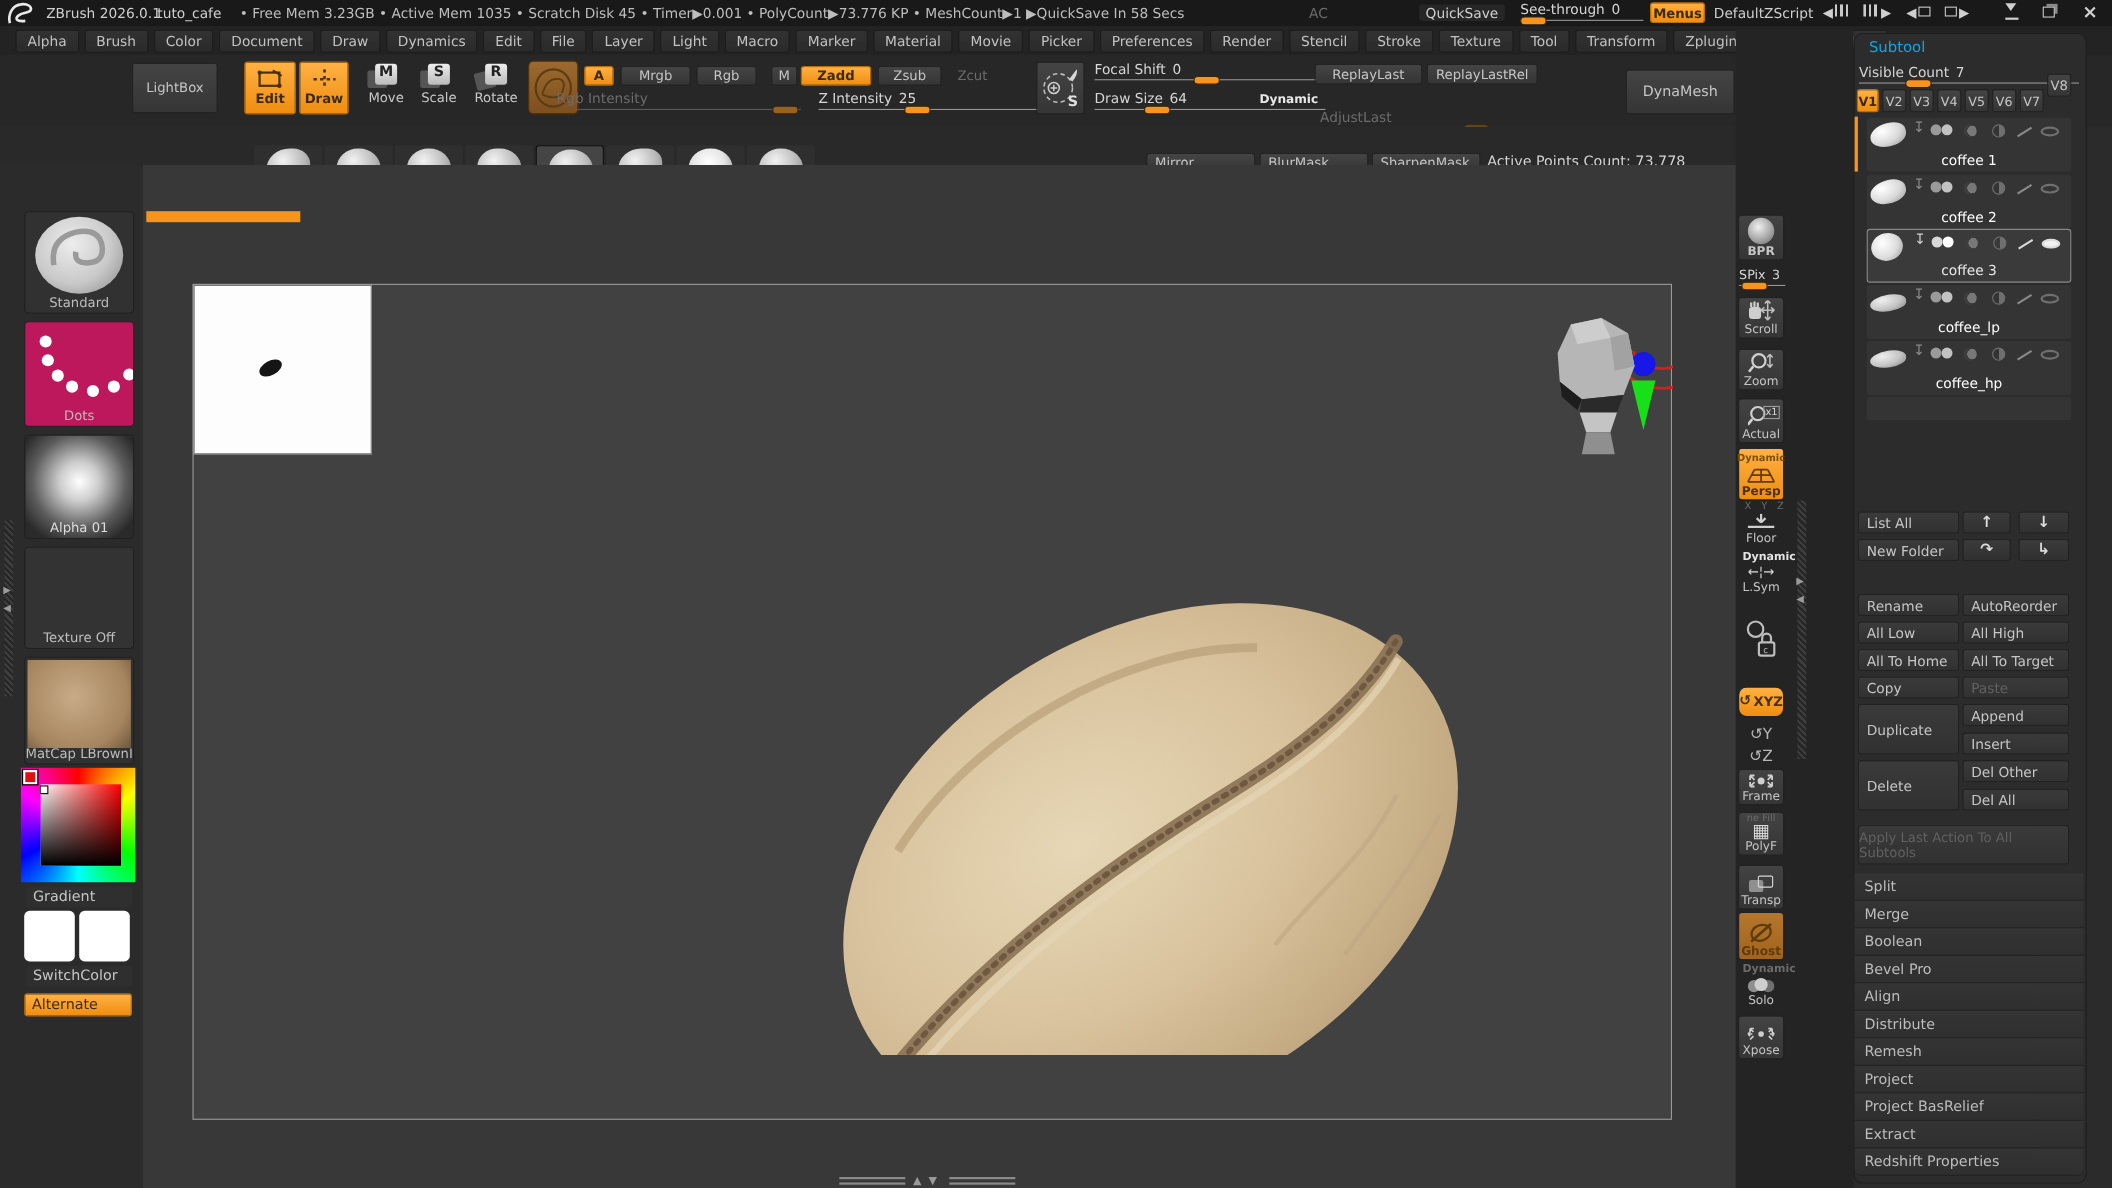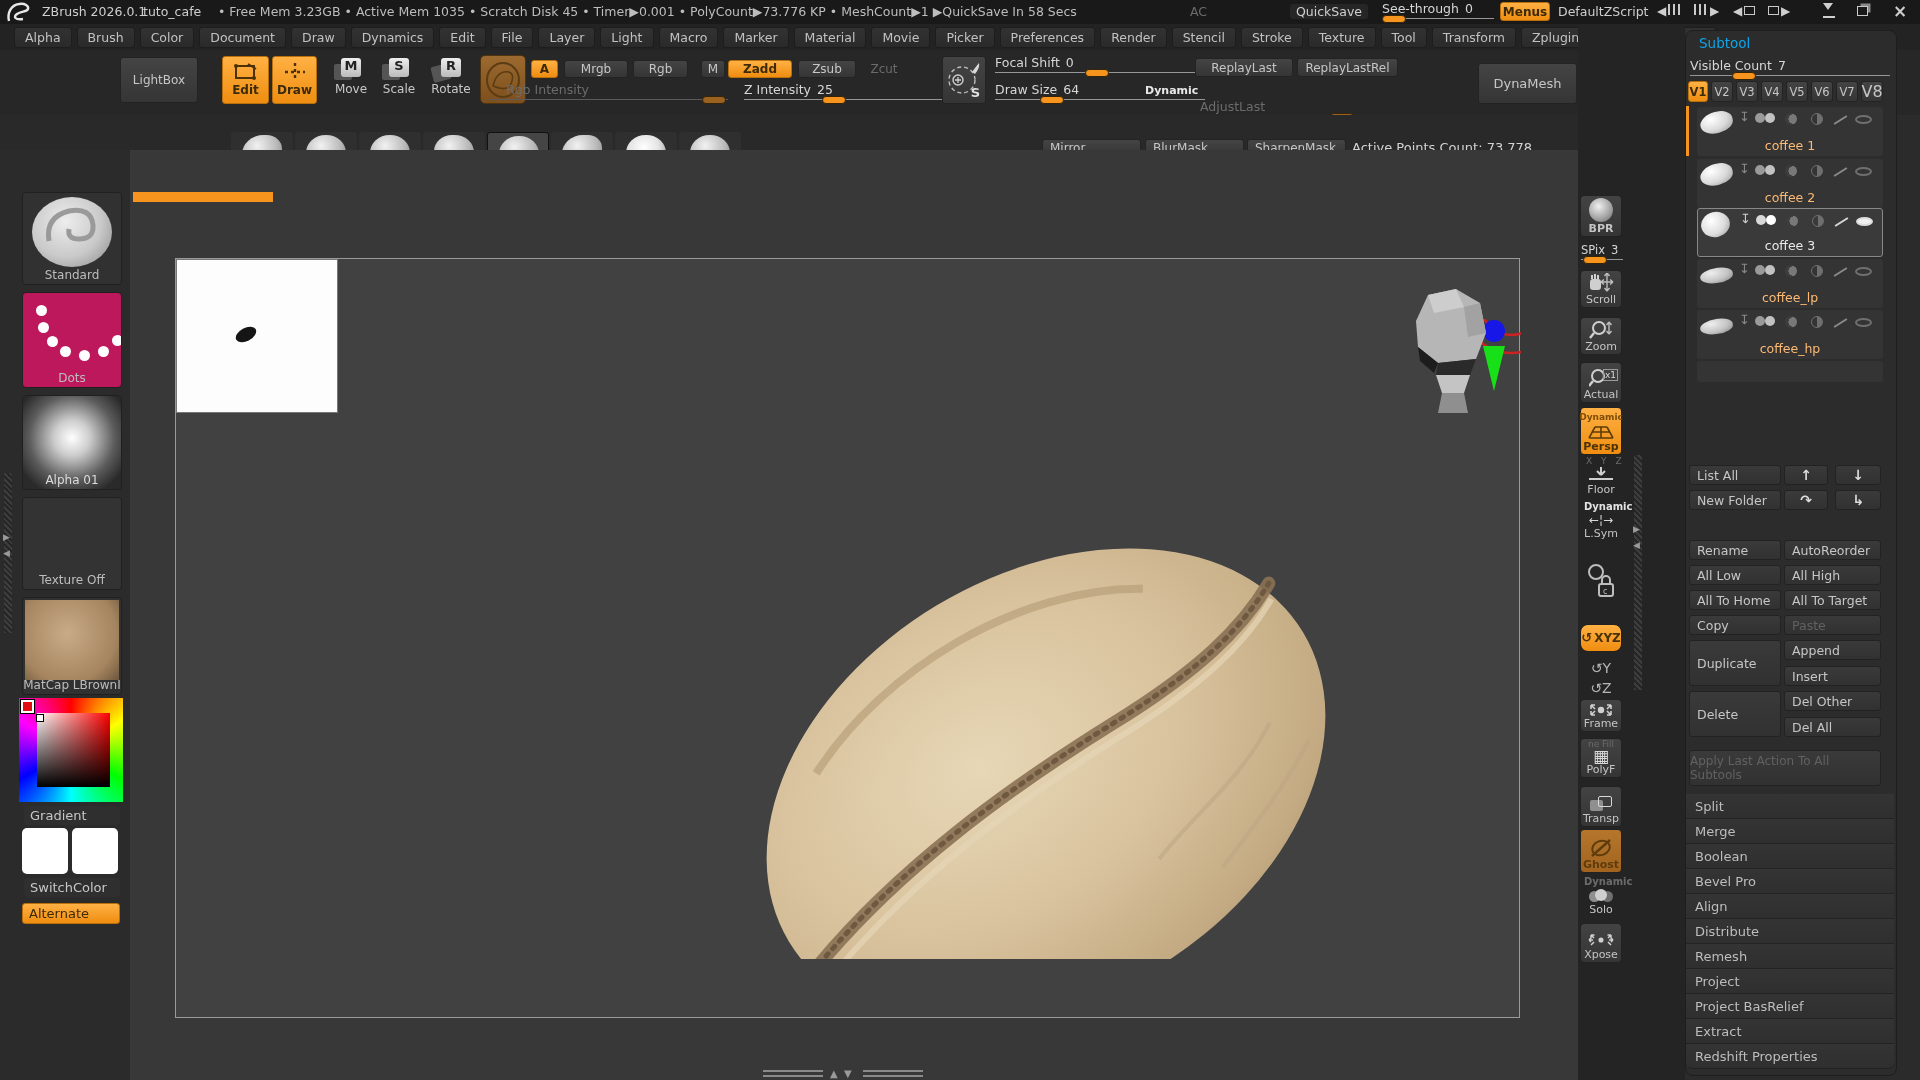--- a/index.html
+++ b/index.html
@@ -45,21 +45,21 @@
 #rtools{position:absolute;left:1578px;top:24px;width:107px;height:1056px;background:#242424}
 .rtb{position:absolute;left:2px;width:42px;background:linear-gradient(#434343,#353535);border:1px solid #222;border-radius:4px;display:flex;flex-direction:column;align-items:center;justify-content:flex-end;font-size:11px;color:#c4c4c4;padding-bottom:1px}
 .rtb.orange{background:linear-gradient(#ffb144,#ef8d10);color:#4a3208;font-weight:bold}
 .rtb.ghostb{background:linear-gradient(#b5762c,#a2631f);color:#5e3c0c;font-weight:bold}
 
 #rpanel{position:absolute;left:1685px;top:30px;width:212px;height:1046px;background:#2c2c2c;border:1px solid #1e1e1e;border-radius:8px 8px 8px 8px}
 .pb{position:absolute;display:flex;align-items:center;background:linear-gradient(#3a3a3a,#313131);border:1px solid #222;border-radius:3px;font-size:12.5px;color:#c6c6c6;padding-left:7px;height:20px}
 .pbc{justify-content:center;padding-left:0}
 .strow{position:absolute;left:11px;width:186px;height:49px;background:#343434;border-radius:3px}
 .strow.sel{background:#3a3a3a;border:1px solid #888}
-.stname{position:absolute;left:0;right:0;bottom:3px;text-align:center;font-size:12.5px;color:#fdba74}
+.stname{position:absolute;left:0;right:0;bottom:3px;text-align:center;font-size:12.5px;color:#ffffff}
 .sti{position:absolute;top:6px}
 .bean{position:absolute;left:3px;top:5px;width:33px;height:21px;border-radius:55% 45% 50% 50%;background:radial-gradient(ellipse at 35% 30%,#ffffff,#d9d9d9 55%,#9d9d9d 95%);transform:rotate(-14deg)}
 .bean.flat{height:15px;top:9px;transform:rotate(-8deg);background:radial-gradient(ellipse at 35% 30%,#eee,#c4c4c4 55%,#888 95%)}
 .bean.round{width:29px;height:25px;top:3px;border-radius:50%;background:radial-gradient(circle at 38% 32%,#fff,#ddd 55%,#9a9a9a 95%)}
 .ic-pair{width:10px;height:10px;border-radius:50%;background:#9a9a9a;box-shadow:10px 0 0 #c2c2c2}
 .ic-cres{width:12px;height:12px;border-radius:50%;background:radial-gradient(circle at 68% 50%,#787878 45%,#3d3d3d 48%)}
 .ic-half{width:12px;height:12px;border-radius:50%;border:1px solid #6f6f6f;background:linear-gradient(90deg,transparent 50%,#6f6f6f 50%)}
 .ic-pen{width:15px;height:0;border-top:2px solid #8a8a8a;transform:rotate(-32deg);top:12px}
 .ic-eye{width:17px;height:9px;border-radius:50%;border:2px solid #6f6f6f;top:8px}
 .sel .ic-eye{background:#f2f2f2;border-color:#ddd}
@@ -507,21 +507,21 @@
       <i class="tr"></i>
       <i class="h" style="left:42px"></i>
     </div>
     <div class="b ob" style="left:2px;top:50px;width:20px;height:21px;font-size:11.5px">V1</div>
     <div class="b" style="left:25px;top:50px;width:22px;height:21px;font-size:11.5px">V2</div>
     <div class="b" style="left:50px;top:50px;width:22px;height:21px;font-size:11.5px">V3</div>
     <div class="b" style="left:75px;top:50px;width:22px;height:21px;font-size:11.5px">V4</div>
     <div class="b" style="left:100px;top:50px;width:22px;height:21px;font-size:11.5px">V5</div>
     <div class="b" style="left:125px;top:50px;width:22px;height:21px;font-size:11.5px">V6</div>
     <div class="b" style="left:150px;top:50px;width:22px;height:21px;font-size:11.5px">V7</div>
-    <div class="b" style="left:175px;top:50px;width:22px;height:21px;font-size:16px">V8</div>
+    <div class="b" style="left:175px;top:36px;width:22px;height:21px;font-size:12px">V8</div>
 
     <div class="abs" style="left:0;top:75px;width:3px;height:50px;background:#f7941d"></div>
 
     <div class="strow" style="top:76px">
       <span class="bean"></span>
       <span class="sti" style="left:42px;color:#8a8a8a;font-size:13px;top:2px">↧</span>
       <span class="sti ic-pair" style="left:58px"></span>
       <span class="sti ic-cres" style="left:88px"></span>
       <span class="sti ic-half" style="left:114px"></span>
       <span class="sti ic-pen" style="left:136px"></span>

